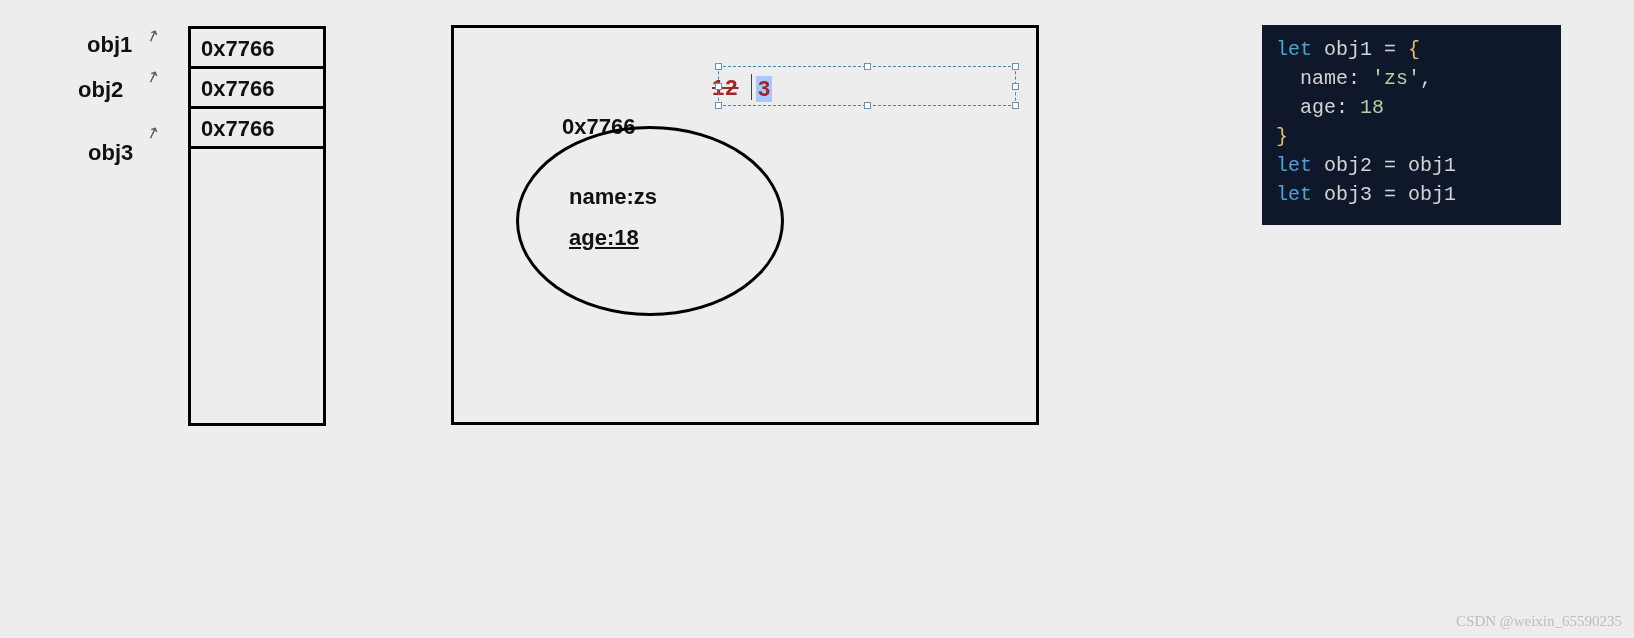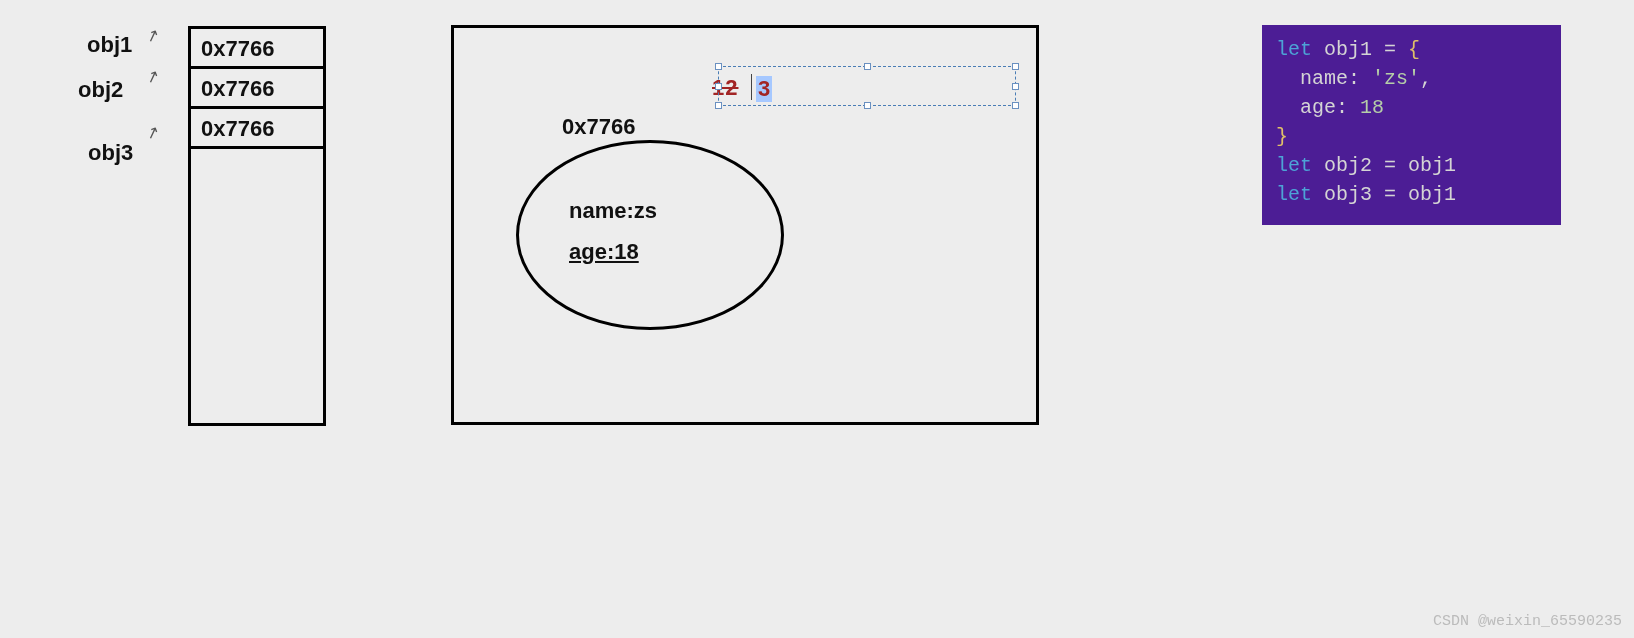--- a/index.html
+++ b/index.html
@@ -40,21 +40,21 @@
     width:588px;height:400px;
     border:3px solid #000;
     box-sizing:border-box;
     background:#ededed;
   }
   .heap .addr{
     position:absolute;left:108px;top:86px;
     font-size:22px;font-weight:bold;color:#111;
   }
   .oval{
-    position:absolute;left:62px;top:112px;
+    position:absolute;left:62px;top:98px;
     width:268px;height:190px;
     border:3px solid #000;
     border-radius:50%;
     box-sizing:border-box;
   }
   .oval .line{
     position:absolute;left:50px;
     font-size:22px;font-weight:bold;color:#111;
   }
   .oval .l1{top:55px;}
@@ -96,40 +96,40 @@
   }
   .redtext .strike{
     text-decoration:line-through;
     text-decoration-color:#a22525;
     text-decoration-thickness:2px;
   }
   
   .code{
     position:absolute;left:1262px;top:25px;
     width:299px;height:200px;
-    background:#4c1d95;
+    background:#0f172a;
     padding:10px 5px 10px 14px;
     box-sizing:border-box;
     font-family:Consolas,"Courier New",monospace;
     font-size:20px;line-height:29px;
     white-space:pre;
     color:#d4d4d4;
   }
   .kw{color:#4da3d6;}
   .id{color:#d4d4d4;}
   .prop{color:#d4d4d4;}
   .str{color:#b5cea8;}
   .num{color:#b5cea8;}
   .pun{color:#d4d4d4;}
   .brace{color:#e0c068;}
   
   .watermark{
     position:absolute;right:12px;bottom:8px;
     font-size:15px;color:#bbb;
-    font-family:Liberation Mono, monospace;
+    font-family:Liberation Serif, serif;
   }
 </style>
 </head>
 <body>
 
 <div class="var-label" style="left:87px;top:32px;">obj1</div>
 <div class="arrow-small" style="left:146px;top:26px;">↗</div>
 
 <div class="var-label" style="left:78px;top:77px;">obj2</div>
 <div class="arrow-small" style="left:146px;top:67px;">↗</div>

